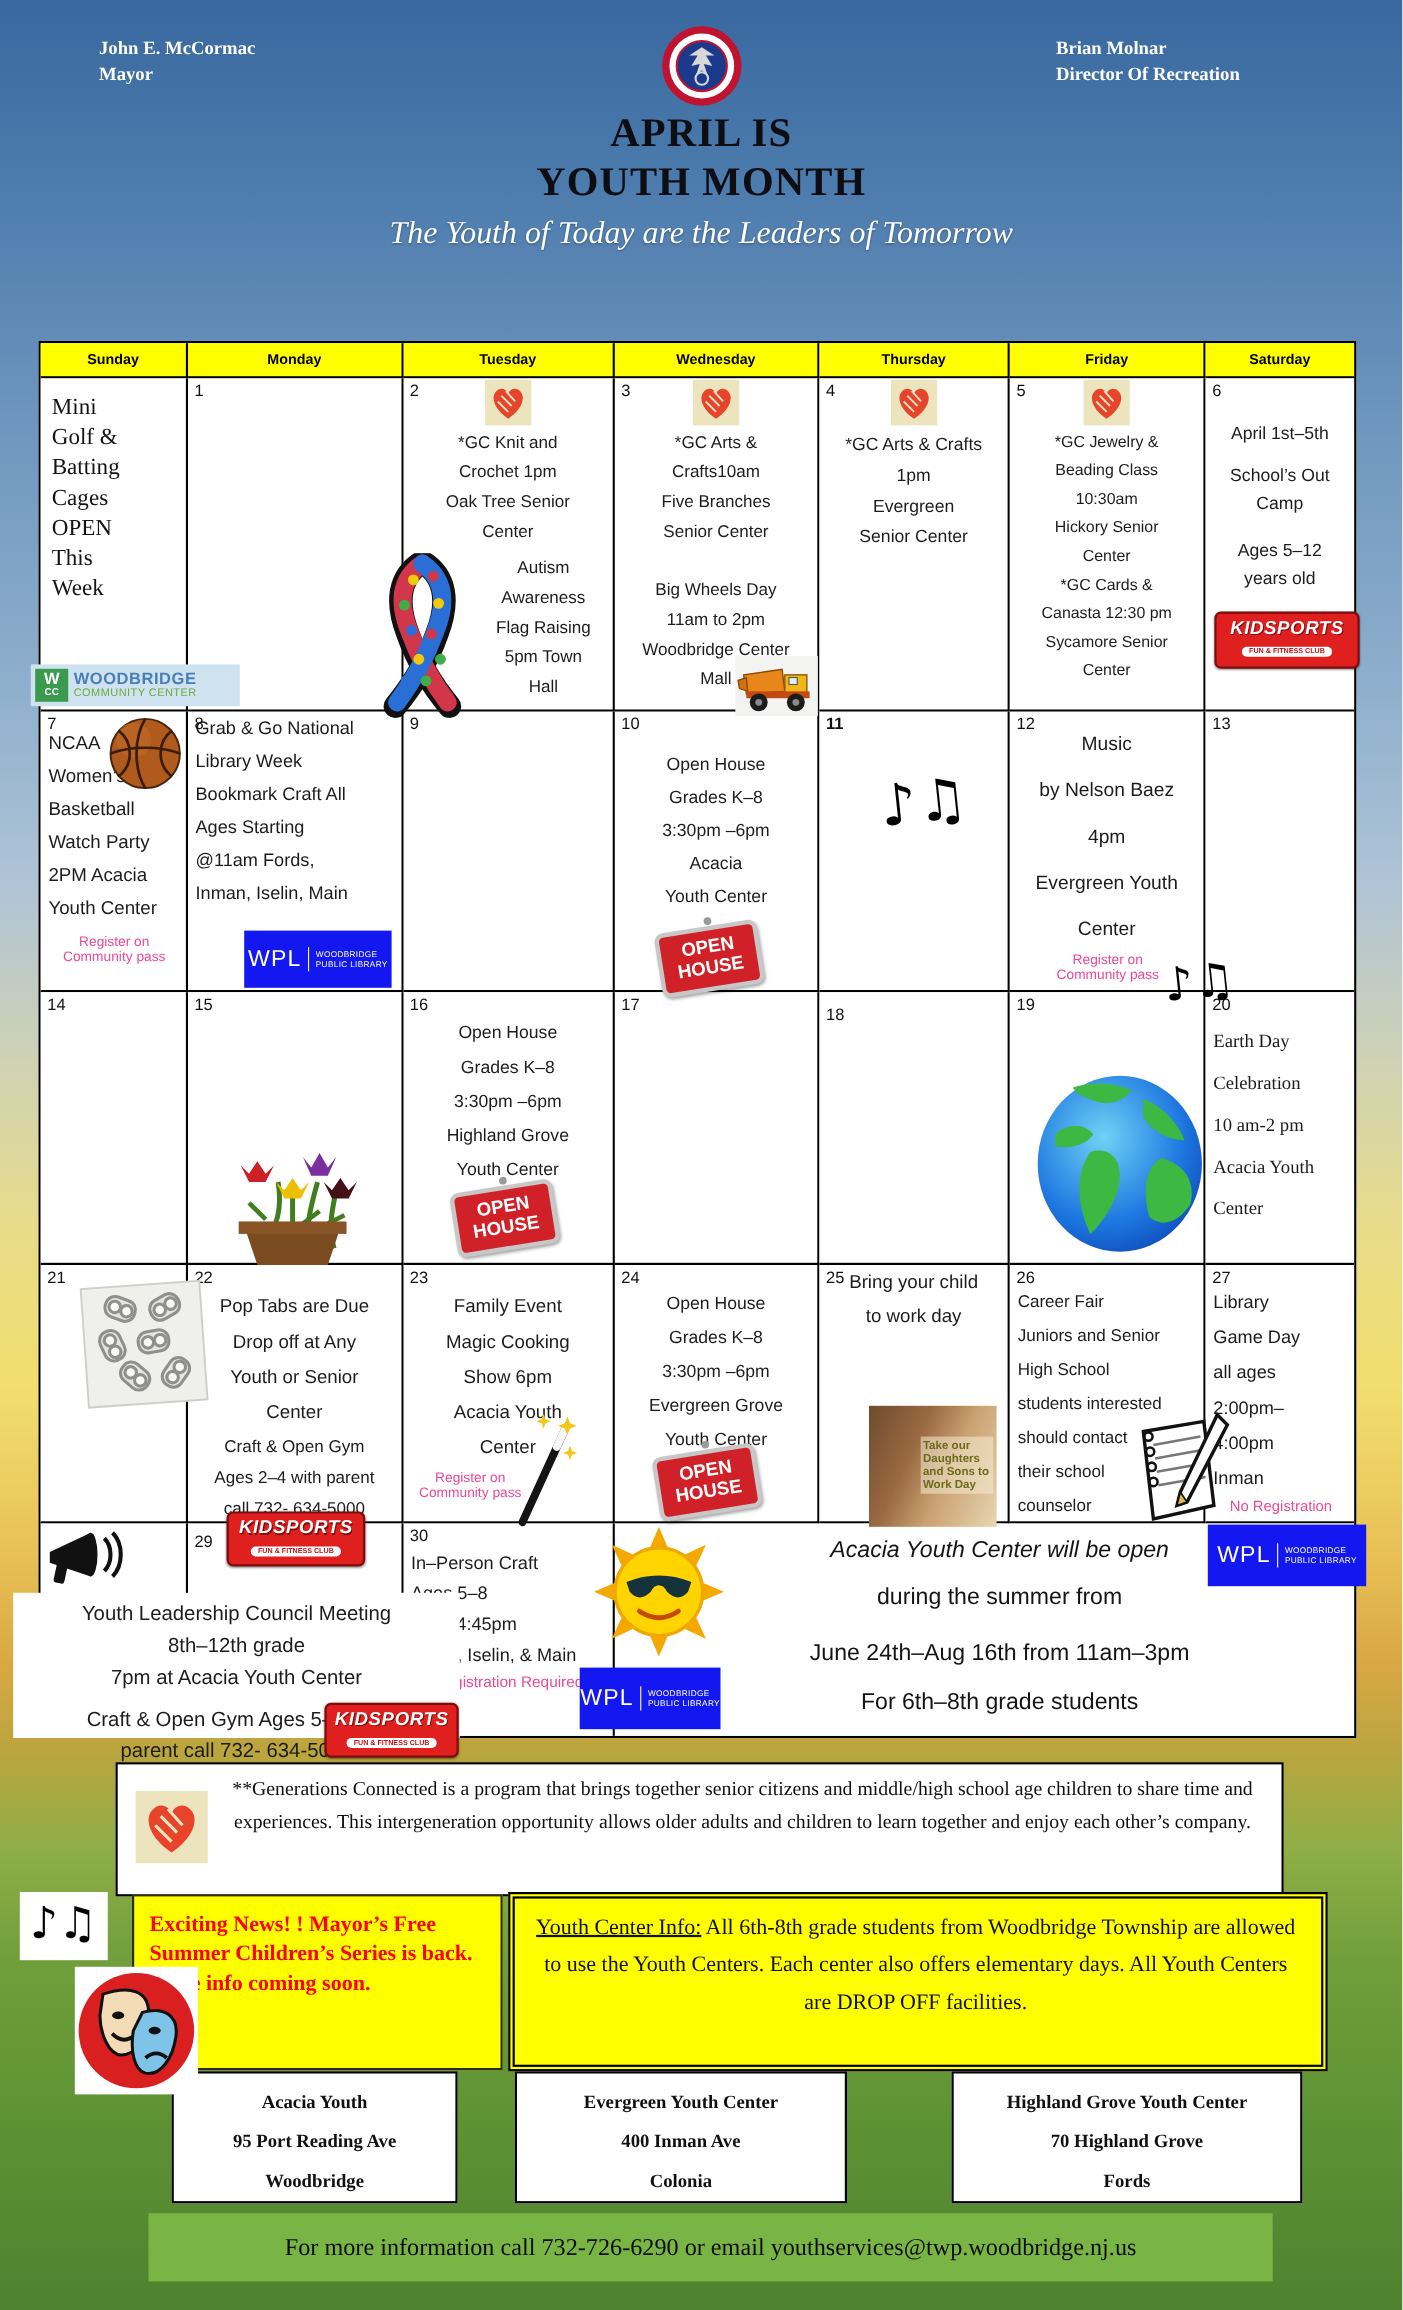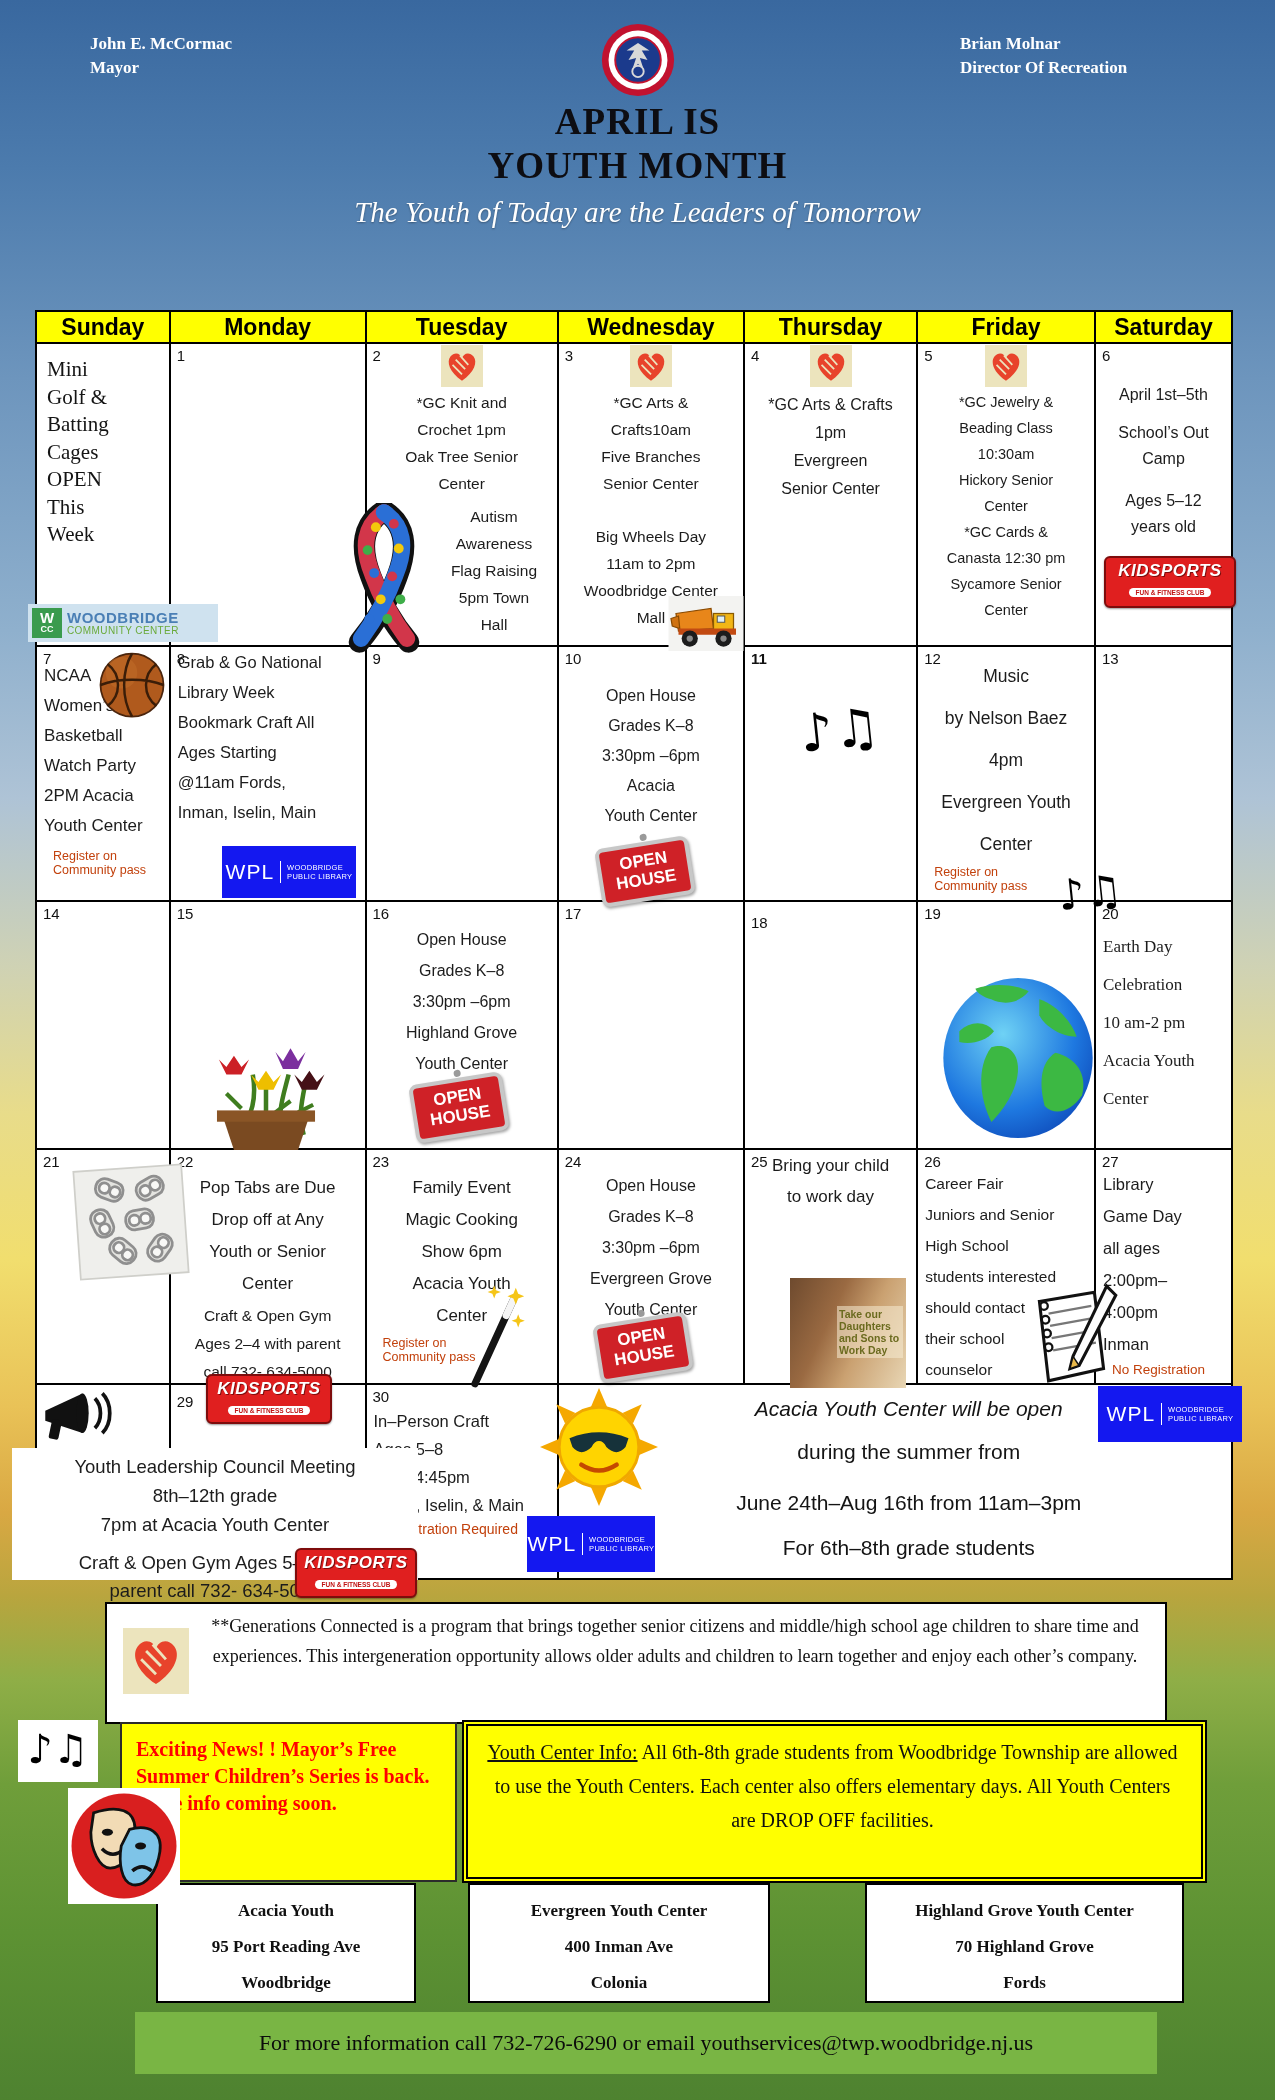--- a/index.html
+++ b/index.html
@@ -18,27 +18,27 @@
   #subtitle{position:absolute;left:0;top:196px;width:1275px;text-align:center;color:#fff;
     font-family:"Liberation Serif",serif;font-style:italic;font-size:29px;text-shadow:0 1px 2px rgba(0,0,0,.35);}
   
   #calendar{position:absolute;left:35px;top:310px;width:1198px;border:2px solid #000;background:#fff;box-sizing:border-box;}
   .crow{display:flex;}
   .cell{position:relative;border-right:2px solid #000;border-bottom:2px solid #000;box-sizing:border-box;overflow:visible;background:#fff;}
   .cell:last-child{border-right:none;}
   .r5 .cell{border-bottom:none;}
   .c1{width:11.2%;} .c2{width:16.4%;} .c3{width:16.1%;} .c4{width:15.6%;}
   .c5{width:14.5%;} .c6{width:14.9%;} .c7{width:11.3%;} .cwide{width:56.3%;}
-  .hcell{background:#ffff00;text-align:center;font-weight:bold;font-size:23px;line-height:30px;color:#000;}
+  .hcell{background:#ffff00;text-align:center;font-weight:bold;font-size:13px;line-height:30px;color:#000;}
   .rh{height:32px;} .r1{height:303px;} .r2{height:255px;} .r3{height:248px;} .r4{height:235px;} .r5{height:193px;}
   .num{position:absolute;top:3px;left:6px;font-size:15px;color:#111;}
   .ct{color:#1c1c1c;}
   .cent{text-align:center;}
   .left{text-align:left;padding-left:7px;}
-  .note{font-size:12.5px;text-align:left;padding-left:16px;color:#c2410c;}
+  .note{font-size:12.5px;text-align:center;padding-left:2px;color:#ec4899;}
   .serifbig{font-family:"Liberation Serif",serif;font-size:21px;line-height:27.5px;color:#141414;padding:12px 0 0 10px;}
   .serif20{font-family:"Liberation Serif",serif;}
   .gcicon{display:block;margin:1px auto 0;}
   
   .wpl{background:#1418f0;display:flex;align-items:center;justify-content:center;gap:6px;color:#fff;}
   .wpl .abbr{font-size:21px;letter-spacing:1px;font-weight:400;}
   .wpl .bar{width:1px;height:22px;background:#fff;}
   .wpl .nm{font-size:7.5px;line-height:9px;letter-spacing:.3px;}
   .kidsports{background:#e01f1f;border:2px solid #7e0c0c;border-radius:6px;color:#fff;text-align:center;
     box-shadow:0 1px 2px rgba(0,0,0,.4);padding-top:3px;box-sizing:border-box;}

